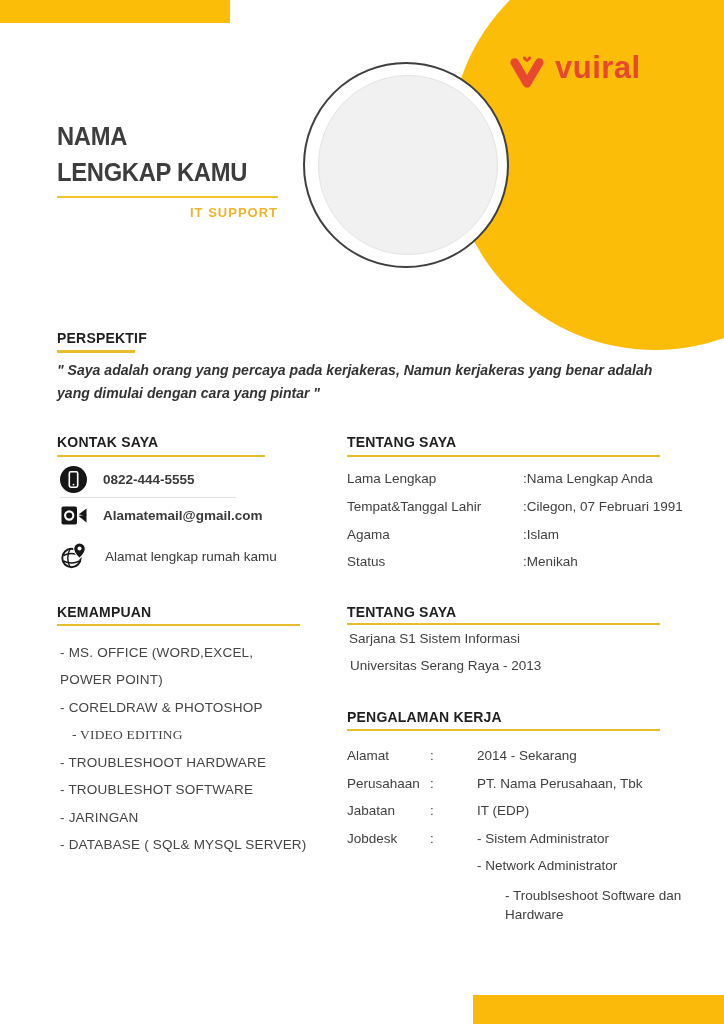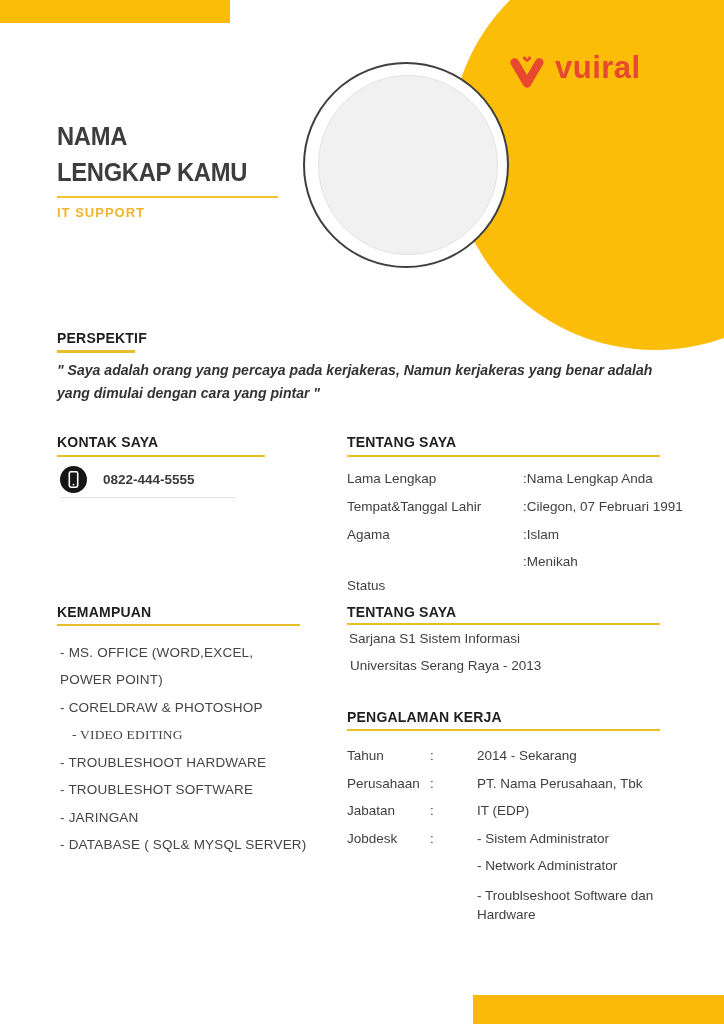--- a/index.html
+++ b/index.html
@@ -24,21 +24,21 @@
   .bottom-bar{left:473px;top:995px;width:251px;height:29px;background:#FBB90A;}
 
   
   .logo{left:508px;top:52px;display:flex;align-items:flex-start;gap:9px;}
   .logo-text{font-size:31px;font-weight:800;color:#E8482F;letter-spacing:.5px;line-height:1;}
 
   
   .name{left:57px;top:118px;font-size:25px;font-weight:600;color:#3d3d3d;
     line-height:36px;letter-spacing:-.3px;transform:scaleX(.95);transform-origin:left top;white-space:nowrap;}
   .name-underline{left:57px;top:196px;width:221px;height:2px;background:#EFC32B;}
-  .role{left:57px;top:205px;width:221px;text-align:left;font-size:13px;font-weight:700;
+  .role{left:57px;top:205px;width:221px;text-align:right;font-size:13px;font-weight:700;
     color:#EFB42C;letter-spacing:1px;}
 
   
   .sec-head{font-size:14px;font-weight:700;color:#1f1f1f;letter-spacing:.2px;white-space:nowrap;}
   .gold-line{height:2px;background:#E9BE2B;}
 
   
   .quote{font-size:14.5px;font-style:italic;font-weight:600;color:#333;white-space:nowrap;
     transform:scaleX(.97);transform-origin:left top;}
 
@@ -97,32 +97,56 @@
       <svg width="27" height="27" viewBox="0 0 27 27">
         <circle cx="13.5" cy="13.5" r="13.5" fill="#161616"></circle>
         <rect x="9.3" y="5.8" width="8.4" height="15.4" rx="1.6" fill="none" stroke="#ffffff" stroke-width="1.6"></rect>
         <circle cx="13.5" cy="18.6" r="0.9" fill="#ffffff"></circle>
       </svg>
     </span>
     <span class="contact-text" style="font-weight:700;">0822-444-5555</span>
   </div>
   <div class="abs contact-divider"></div>
 
+  <div class="abs contact-row" style="left:61px;top:503px;">
+    <span style="display:inline-flex;">
+      <svg width="26" height="25" viewBox="0 0 26 25">
+        <rect x="0.5" y="3.5" width="15.5" height="18" rx="1.8" fill="#161616"></rect>
+        <circle cx="8.2" cy="12.5" r="4.1" fill="none" stroke="#ffffff" stroke-width="2.1"></circle>
+        <polygon points="17.5,11.5 25.5,5.5 25.5,12.5" fill="#161616"></polygon>
+        <polygon points="17.5,13 25.5,19.5 25.5,11.5" fill="#161616"></polygon>
+      </svg>
+    </span>
+    <span class="contact-text">Alamatemail@gmail.com</span>
+  </div>
 
+  <div class="abs contact-row" style="left:59px;top:541px;">
+    <span style="display:inline-flex;">
+      <svg width="30" height="30" viewBox="0 0 30 30">
+        <circle cx="12.5" cy="17" r="9.2" fill="none" stroke="#161616" stroke-width="1.9"></circle>
+        <path d="M4.5 14.5 c5 -2.5 11 -2.5 16 0" fill="none" stroke="#161616" stroke-width="1.4"></path>
+        <path d="M4.5 20 c5 2.5 11 2.5 16 0" fill="none" stroke="#161616" stroke-width="1.4"></path>
+        <path d="M11 8.2 c-3 5 -3 12.5 0 17.5" fill="none" stroke="#161616" stroke-width="1.4"></path>
+        <path d="M20.5 2 c-3.2 0 -5.8 2.6 -5.8 5.8 c0 4.2 5.8 9.7 5.8 9.7 s5.8 -5.5 5.8 -9.7 c0 -3.2 -2.6 -5.8 -5.8 -5.8 z" fill="#161616" stroke="#ffffff" stroke-width="1.1"></path>
+        <circle cx="20.5" cy="7.6" r="2" fill="#ffffff"></circle>
+      </svg>
+    </span>
+    <span class="contact-text" style="font-weight:500;">Alamat lengkap rumah kamu</span>
+  </div>
 
   <div class="abs sec-head" style="left:347px;top:434px;">TENTANG SAYA</div>
   <div class="abs gold-line" style="left:347px;top:455px;width:313px;"></div>
 
   <div class="abs kv-label" style="left:347px;top:471px;">Lama Lengkap</div>
   <div class="abs kv-value" style="left:523px;top:471px;">:Nama Lengkap Anda</div>
   <div class="abs kv-label" style="left:347px;top:499px;">Tempat&amp;Tanggal Lahir</div>
   <div class="abs kv-value" style="left:523px;top:499px;">:Cilegon, 07 Februari 1991</div>
   <div class="abs kv-label" style="left:347px;top:527px;">Agama</div>
   <div class="abs kv-value" style="left:523px;top:527px;">:Islam</div>
-  <div class="abs kv-label" style="left:347px;top:554px;margin-top:24px;">Status</div>
+  <div class="abs kv-label" style="left:347px;top:554px;">Status</div>
   <div class="abs kv-value" style="left:523px;top:554px;">:Menikah</div>
 
   <div class="abs sec-head" style="left:57px;top:604px;">KEMAMPUAN</div>
   <div class="abs gold-line" style="left:57px;top:624px;width:243px;"></div>
 
   <div class="abs skill-item" style="left:60px;top:645px;">- MS. OFFICE (WORD,EXCEL,</div>
   <div class="abs skill-item" style="left:60px;top:672px;">POWER POINT)</div>
   <div class="abs skill-item" style="left:60px;top:700px;">- CORELDRAW &amp; PHOTOSHOP</div>
   <div class="abs skill-item" style="left:72px;top:727px;font-family:Liberation Serif, serif;">-  VIDEO EDITING</div>
   <div class="abs skill-item" style="left:60px;top:755px;">- TROUBLESHOOT HARDWARE</div>
@@ -131,33 +155,33 @@
   <div class="abs skill-item" style="left:60px;top:837px;">- DATABASE ( SQL&amp; MYSQL SERVER)</div>
 
   <div class="abs sec-head" style="left:347px;top:604px;">TENTANG SAYA</div>
   <div class="abs gold-line" style="left:347px;top:623px;width:313px;"></div>
   <div class="abs edu-line" style="left:349px;top:631px;">Sarjana S1 Sistem Informasi</div>
   <div class="abs edu-line" style="left:350px;top:658px;">Universitas Serang Raya - 2013</div>
 
   <div class="abs sec-head" style="left:347px;top:709px;">PENGALAMAN KERJA</div>
   <div class="abs gold-line" style="left:347px;top:729px;width:313px;"></div>
 
-  <div class="abs kv-label" style="left:347px;top:748px;">Tahun</div>
+  <div class="abs kv-label" style="left:347px;top:748px;">Alamat</div>
   <div class="abs kv-label" style="left:430px;top:748px;">:</div>
   <div class="abs kv-value" style="left:477px;top:748px;">2014 - Sekarang</div>
 
   <div class="abs kv-label" style="left:347px;top:776px;">Perusahaan</div>
   <div class="abs kv-label" style="left:430px;top:776px;">:</div>
   <div class="abs kv-value" style="left:477px;top:776px;">PT. Nama Perusahaan, Tbk</div>
 
   <div class="abs kv-label" style="left:347px;top:803px;">Jabatan</div>
   <div class="abs kv-label" style="left:430px;top:803px;">:</div>
   <div class="abs kv-value" style="left:477px;top:803px;">IT (EDP)</div>
 
   <div class="abs kv-label" style="left:347px;top:831px;">Jobdesk</div>
   <div class="abs kv-label" style="left:430px;top:831px;">:</div>
   <div class="abs kv-value" style="left:477px;top:831px;">- Sistem Administrator</div>
 
   <div class="abs kv-value" style="left:477px;top:858px;">- Network Administrator</div>
 
-  <div class="abs exp-value-wrap" style="left:477px;top:886px;">- Troublseshoot Software dan Hardware</div>
+  <div class="abs exp-value-wrap" style="left:505px;top:886px;">- Troublseshoot Software dan Hardware</div>
 
 </div>
 
 </body></html>

